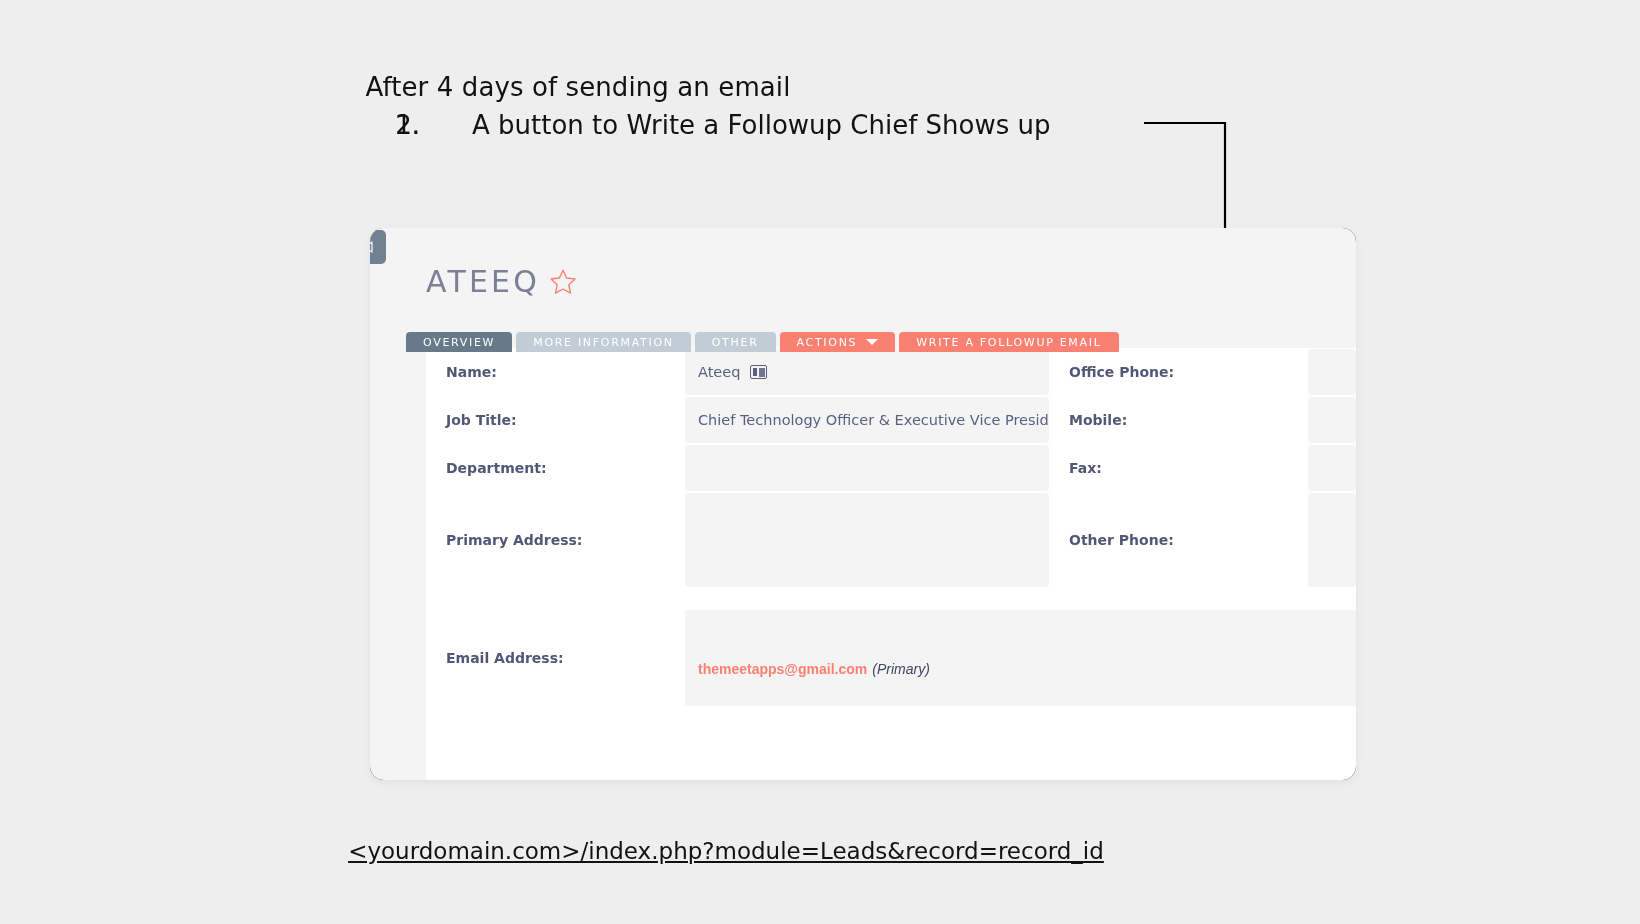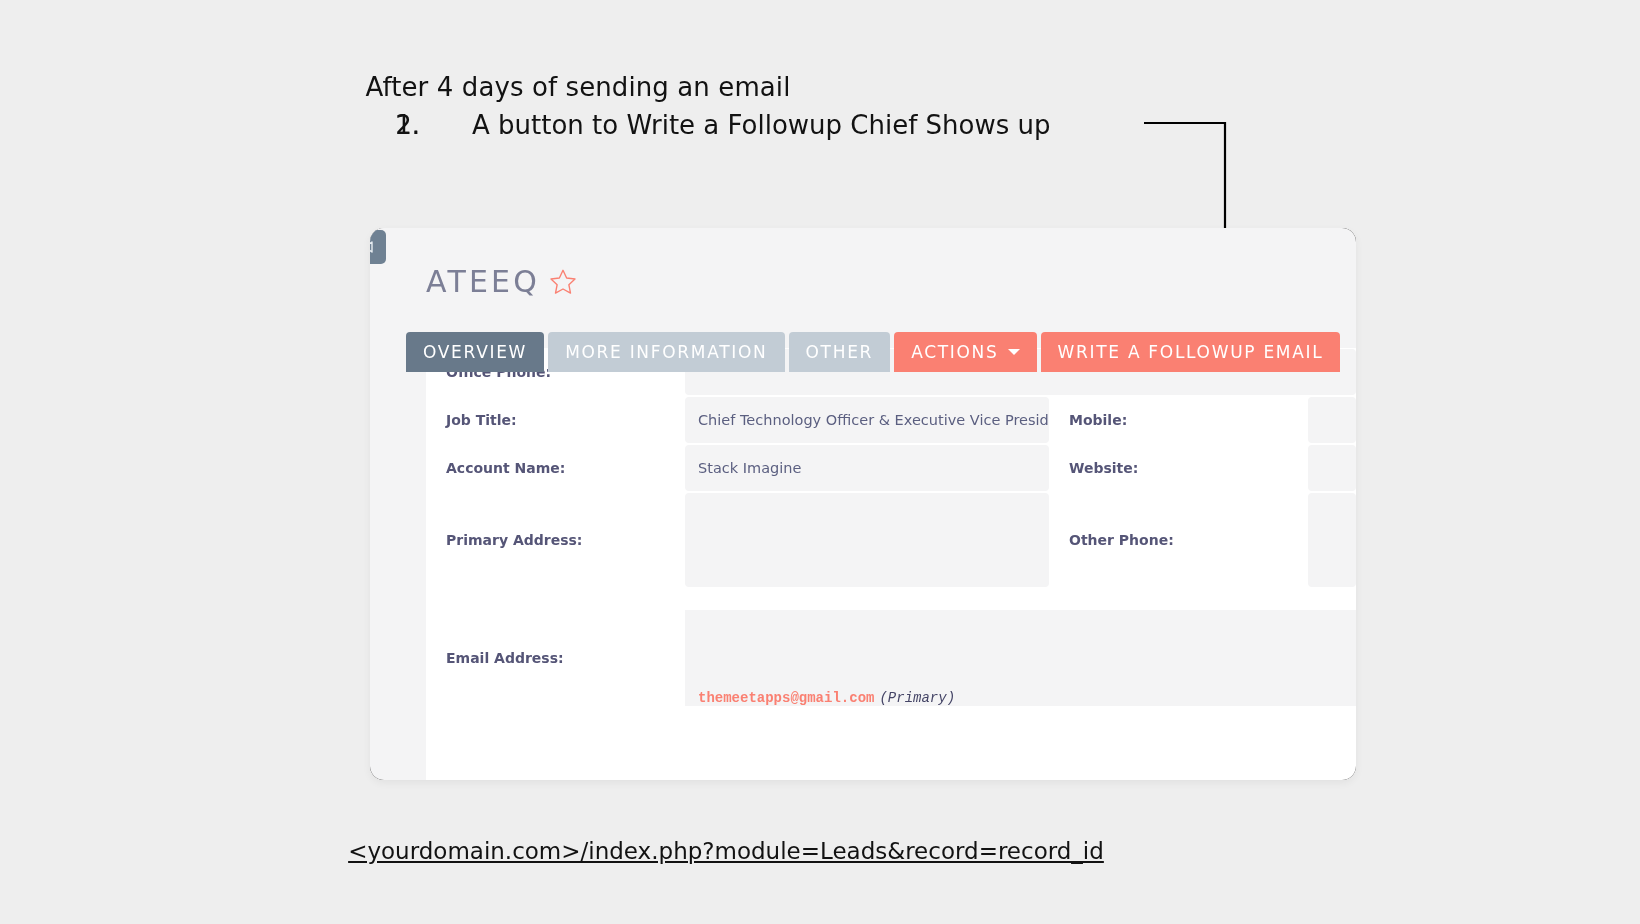--- a/index.html
+++ b/index.html
@@ -129,26 +129,26 @@
   .tabbar {
     position: absolute;
     left: 36px;
     top: 87px;
     display: flex;
     align-items: flex-end;
     gap: 4px;
     z-index: 6;
   }
   .tab {
-    height: 40px;
+    height: 20px;
     padding: 0 17px;
     display: flex;
     align-items: center;
     border-radius: 4px 4px 0 0;
-    font-size: 17px;
+    font-size: 11px;
     letter-spacing: 1.7px;
     color: #ffffff;
     font-family: "DejaVu Sans", sans-serif;
     white-space: nowrap;
     box-sizing: border-box;
   }
   .tab.active   { background: #68798a; }
   .tab.inactive { background: #c2ccd5; margin-top: 17px; }
   .tab.danger   { background: #fa8072; }
   .tab .caret {
@@ -222,24 +222,24 @@
     display: flex;
     width: 100%;
     height: 96px;
     margin-top: 22px;
   }
   .email-band .flabel { align-items: center; }
   .email-band .eb-value {
     flex: 1 1 auto;
     background: #f4f4f5;
     display: flex;
-    align-items: flex-end;
+    align-items: center;
     padding: 22px 13px 0 13px;
     box-sizing: border-box;
-    font-family: Liberation Mono, monospace;
+    font-family: Liberation Sans, sans-serif;
     white-space: nowrap;
   }
   .eb-mail {
     color: #fa8072;
     font-size: 14px;
     font-weight: bold;
   }
   .eb-primary {
     color: #444466;
     font-size: 14px;
@@ -336,48 +336,55 @@
       <span>ACTIONS</span>
       <span class="caret"></span>
     </div>
     <div class="tab danger">WRITE A FOLLOWUP EMAIL</div>
   </div>
 
   <div class="card-body">
     <div class="form-grid">
 
       <div class="frow h48">
+        <div class="fcell left">
+          <div class="flabel">Name:</div>
+          <div class="fvalue">
+            <span>Ateeq</span>
+            <span class="vcard-icon"></span>
+          </div>
+        </div>
         <div class="fcell right">
           <div class="flabel">Office Phone:</div>
           <div class="fvalue"></div>
         </div>
       </div>
 
       <div class="frow h48">
         <div class="fcell left">
           <div class="flabel">Job Title:</div>
           <div class="fvalue">Chief Technology Officer &amp; Executive Vice President of Engineering</div>
         </div>
         <div class="fcell right">
           <div class="flabel">Mobile:</div>
           <div class="fvalue"></div>
         </div>
       </div>
 
-
       <div class="frow h48">
         <div class="fcell left">
-          <div class="flabel">Account Name:</div>
-          <div class="fvalue">Stack Imagine</div>
+          <div class="flabel">Department:</div>
+          <div class="fvalue"></div>
         </div>
         <div class="fcell right">
-          <div class="flabel">Website:</div>
+          <div class="flabel">Fax:</div>
           <div class="fvalue"></div>
         </div>
       </div>
+
 
       <div class="frow h96">
         <div class="fcell left">
           <div class="flabel">Primary Address:</div>
           <div class="fvalue"></div>
         </div>
         <div class="fcell right">
           <div class="flabel">Other Phone:</div>
           <div class="fvalue"></div>
         </div>

